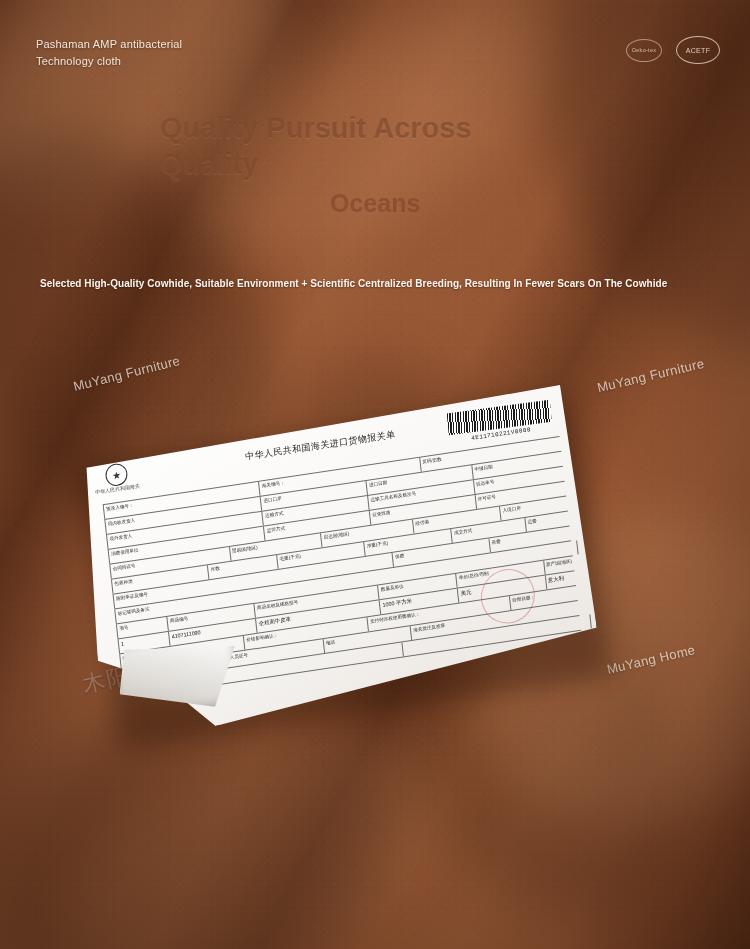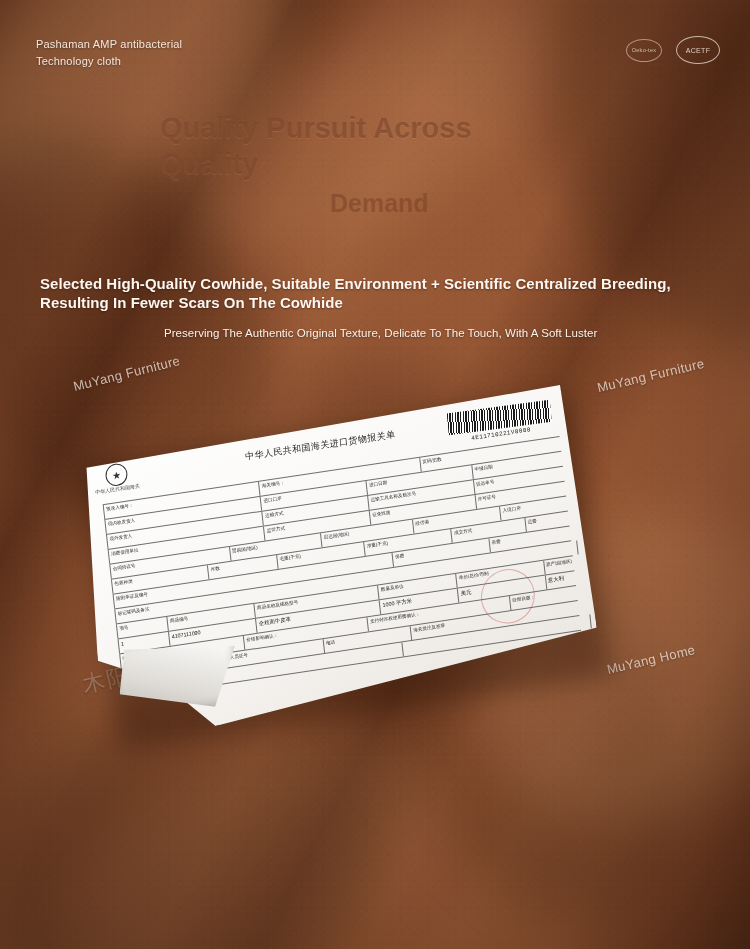--- a/index.html
+++ b/index.html
@@ -147,21 +147,21 @@
     color: rgba(122,66,38,0.55);
   }
 
   
   .copy-1 {
     position: absolute;
     left: 40px;
     top: 274px;
     width: 660px;
     color: #fdf6f1;
-    font-size: 15px;
+    font-size: 10px;
     font-weight: bold;
     line-height: 19px;
     letter-spacing: 0.05px;
     text-shadow: 0 1px 2px rgba(40,16,6,0.5);
   }
   .copy-2 {
     position: absolute;
     left: 164px;
     top: 324px;
     width: 560px;
@@ -356,25 +356,24 @@
   <div class="logos">
     <div class="logo-oval small">Oeko-tex</div>
     <div class="logo-oval">ACETF</div>
   </div>
 
   <div class="headline-1">
     <div>Quality Pursuit Across</div>
     <div>Quality</div>
   </div>
   <div class="headline-2">
-    <div>Demand</div>
+    <div>Oceans</div>
   </div>
 
   <div class="copy-1">Selected High-Quality Cowhide, Suitable Environment + Scientific Centralized Breeding, Resulting In Fewer Scars On The Cowhide</div>
-  <div class="copy-2">Preserving The Authentic Original Texture, Delicate To The Touch, With A Soft Luster</div>
 
   <div id="watermark-layer">
       <div class="wm" style="left: 72px; top: 366px; font-size: 13px; transform: rotate(-14deg);">MuYang Furniture</div>
       <div class="wm" style="left: 596px; top: 368px; font-size: 13px; transform: rotate(-13deg);">MuYang Furniture</div>
       <div class="wm" style="left: 606px; top: 652px; font-size: 13px; transform: rotate(-13deg);">MuYang Home</div>
       <div class="wm cn" style="left: 82px; top: 660px; font-size: 22px; transform: rotate(-13deg);">木阳家居</div>
     </div>
 
   <div id="doc">
     <div class="doc-shadow"></div>

